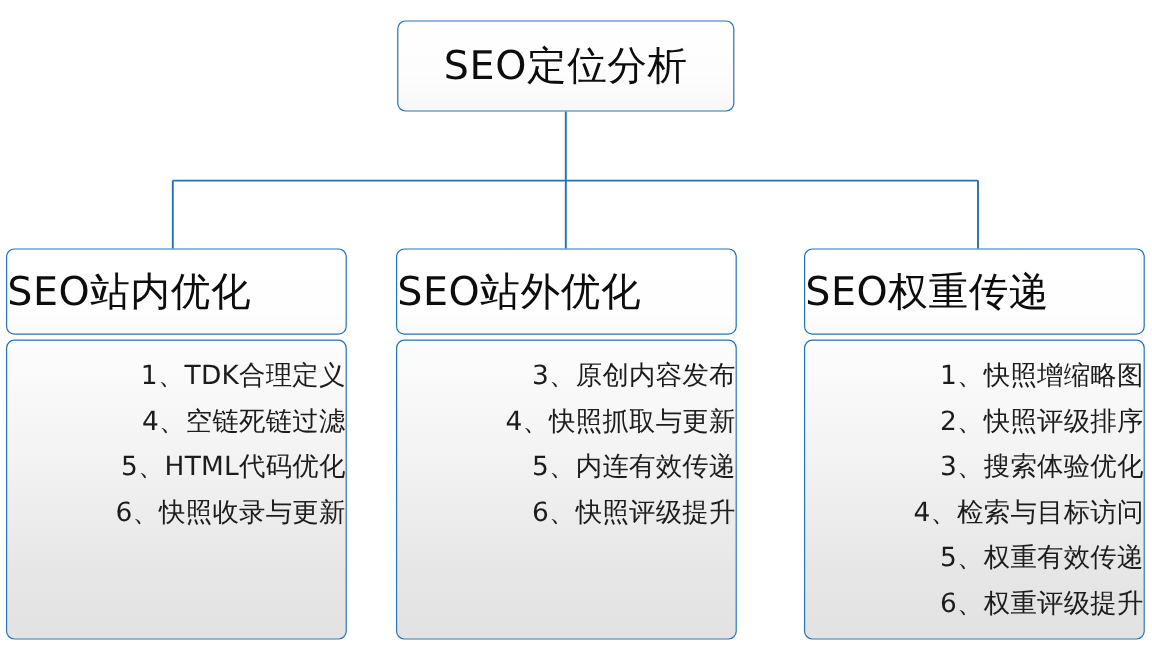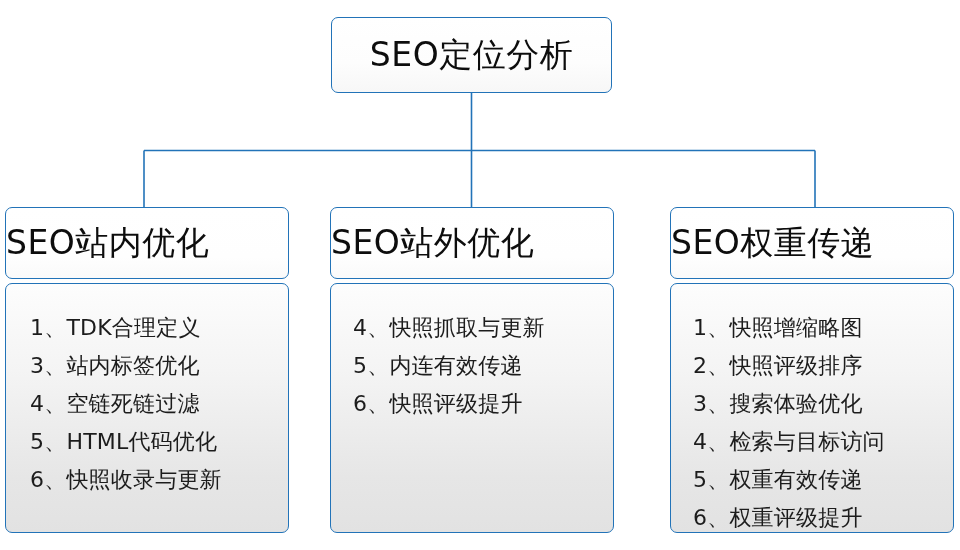--- a/index.html
+++ b/index.html
@@ -81,22 +81,23 @@
   }
 
   .col-body {
     box-sizing: border-box;
     width: 100%;
     height: 250px;
     margin-top: 4px;
     border: 1.4px solid #2273b8;
     border-radius: 7px;
     background: linear-gradient(to bottom, #fdfdfd 0%, #f4f4f4 35%, #e6e6e6 78%, #e2e2e2 100%);
-    padding: 25px 0 0 0;
+    padding: 11px 0 0 0;
     overflow: hidden;
+    text-align: right;
   }
 
   .item-list {
     list-style: none;
     margin: 0;
     padding: 0 0 0 24px;
   }
   .item {
     font-size: 22px;
     line-height: 38px;
@@ -126,34 +127,34 @@
     <div class="root-title">SEO定位分析</div>
   </div>
 
   <div class="column col-0">
     <div class="col-header">
       <div class="col-header-text">SEO站内优化</div>
     </div>
     <div class="col-body">
       <ul class="item-list">
         <li class="item">1、TDK合理定义</li>
-        <li class="item">3、站内标签优化</li>
         <li class="item">4、空链死链过滤</li>
         <li class="item">5、HTML代码优化</li>
         <li class="item">6、快照收录与更新</li>
       </ul>
     </div>
   </div>
 
   <div class="column col-1">
     <div class="col-header">
       <div class="col-header-text">SEO站外优化</div>
     </div>
     <div class="col-body">
       <ul class="item-list">
+        <li class="item">3、原创内容发布</li>
         <li class="item">4、快照抓取与更新</li>
         <li class="item">5、内连有效传递</li>
         <li class="item">6、快照评级提升</li>
       </ul>
     </div>
   </div>
 
   <div class="column col-2">
     <div class="col-header">
       <div class="col-header-text">SEO权重传递</div>

